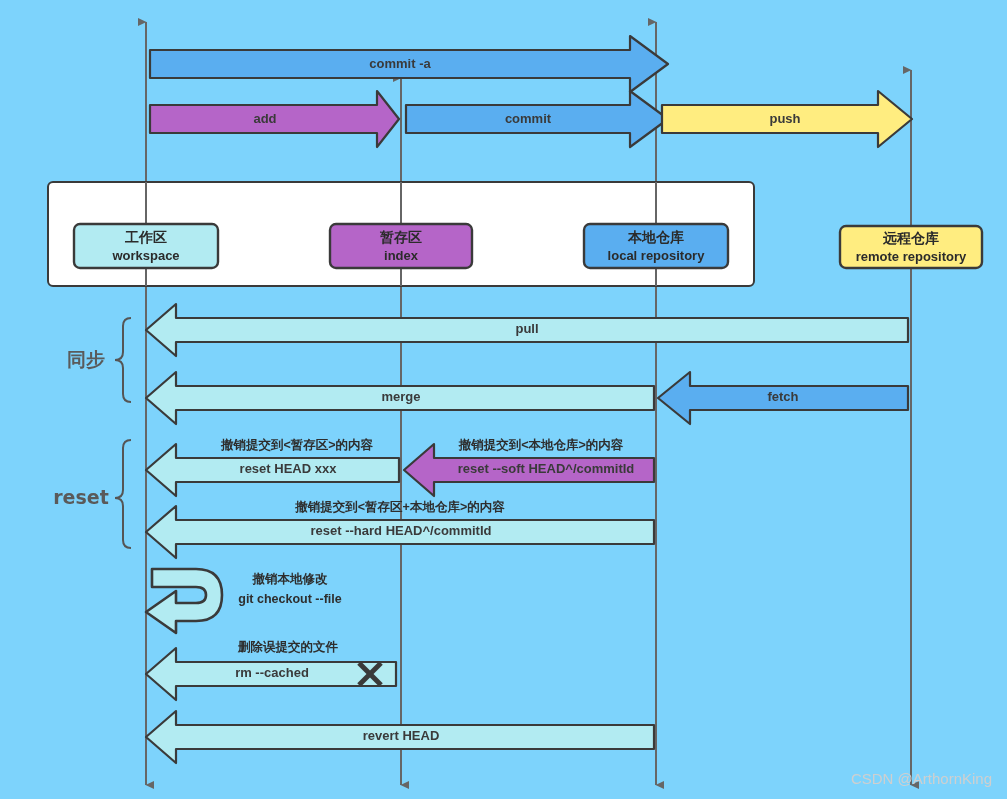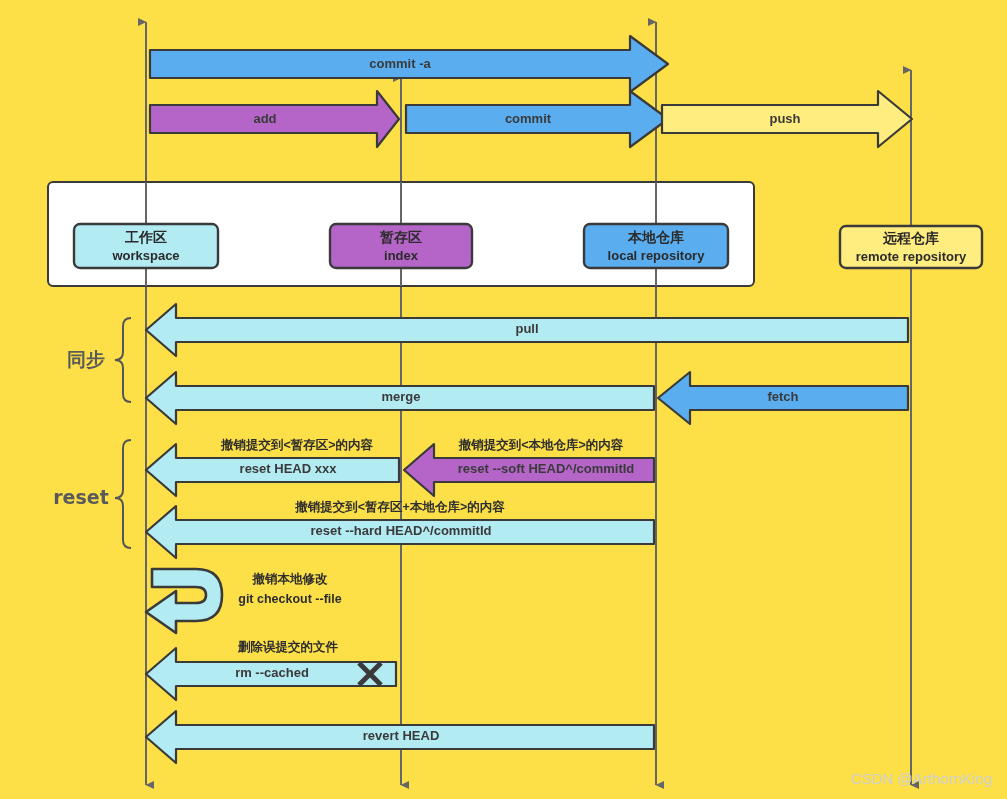--- a/index.html
+++ b/index.html
@@ -1,18 +1,18 @@
 <!DOCTYPE html>
 <html><head>
 <meta charset="utf-8">
 <style>
   html,body{margin:0;padding:0;background:#000;}
   body{width:1007px;height:799px;overflow:hidden;
        font-family:"Liberation Sans","DejaVu Sans",sans-serif;}
-  #stage{position:relative;width:1007px;height:799px;background:#fde047;}
+  #stage{position:relative;width:1007px;height:799px;background:#7dd3fc;}
   svg{position:absolute;left:0;top:0;}
   .arrowtext{font-weight:bold;fill:#3a3a3a;font-size:13px;
              font-family:"Liberation Sans","DejaVu Sans",sans-serif;
              text-anchor:middle;dominant-baseline:middle;}
   .anno{font-weight:bold;fill:#2e2e2e;font-size:12.5px;
         font-family:"Liberation Sans","DejaVu Sans",sans-serif;
         text-anchor:middle;dominant-baseline:middle;}
   .boxcn{font-weight:bold;fill:#2b2b2b;font-size:14px;text-anchor:middle;
          font-family:"DejaVu Sans","Liberation Sans",sans-serif;}
   .boxen{font-weight:bold;fill:#2b2b2b;font-size:13px;text-anchor:middle;

